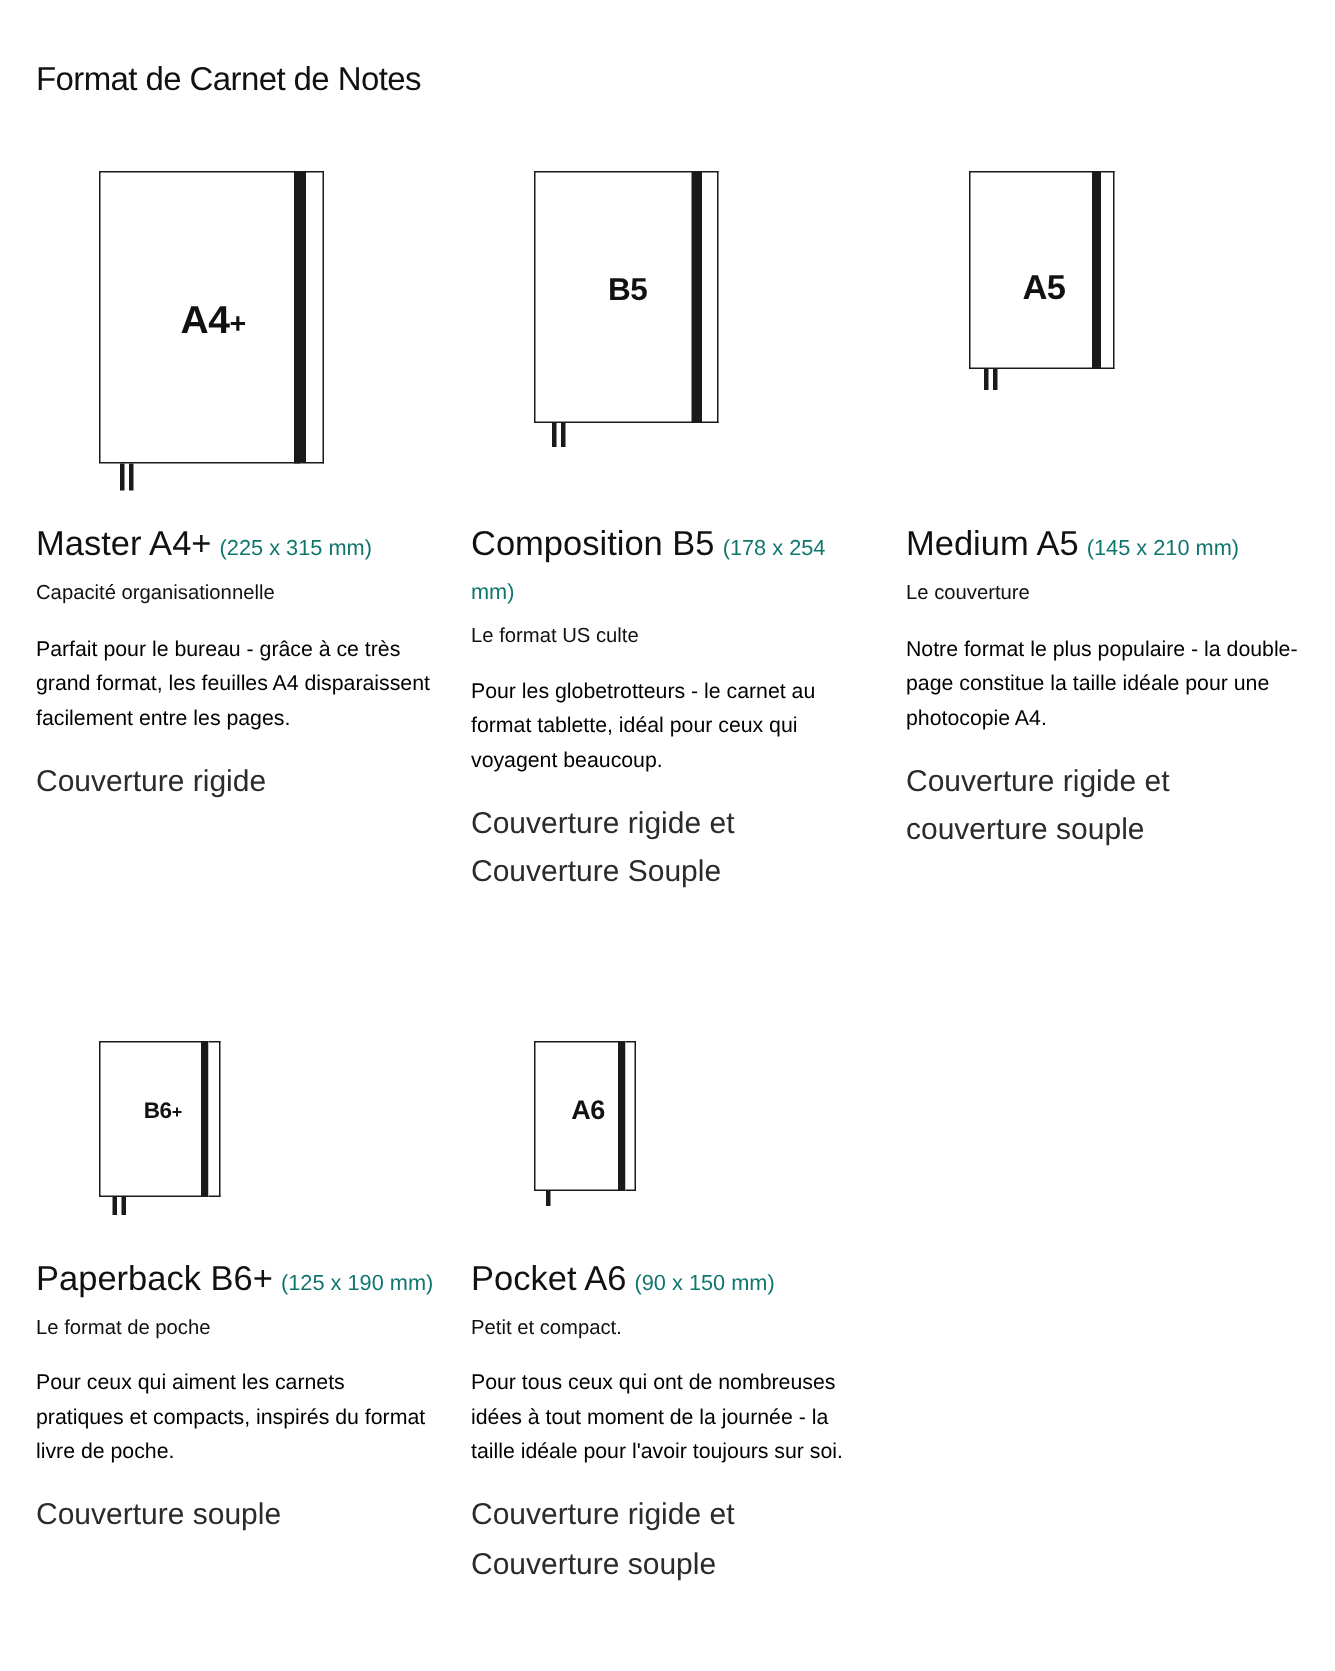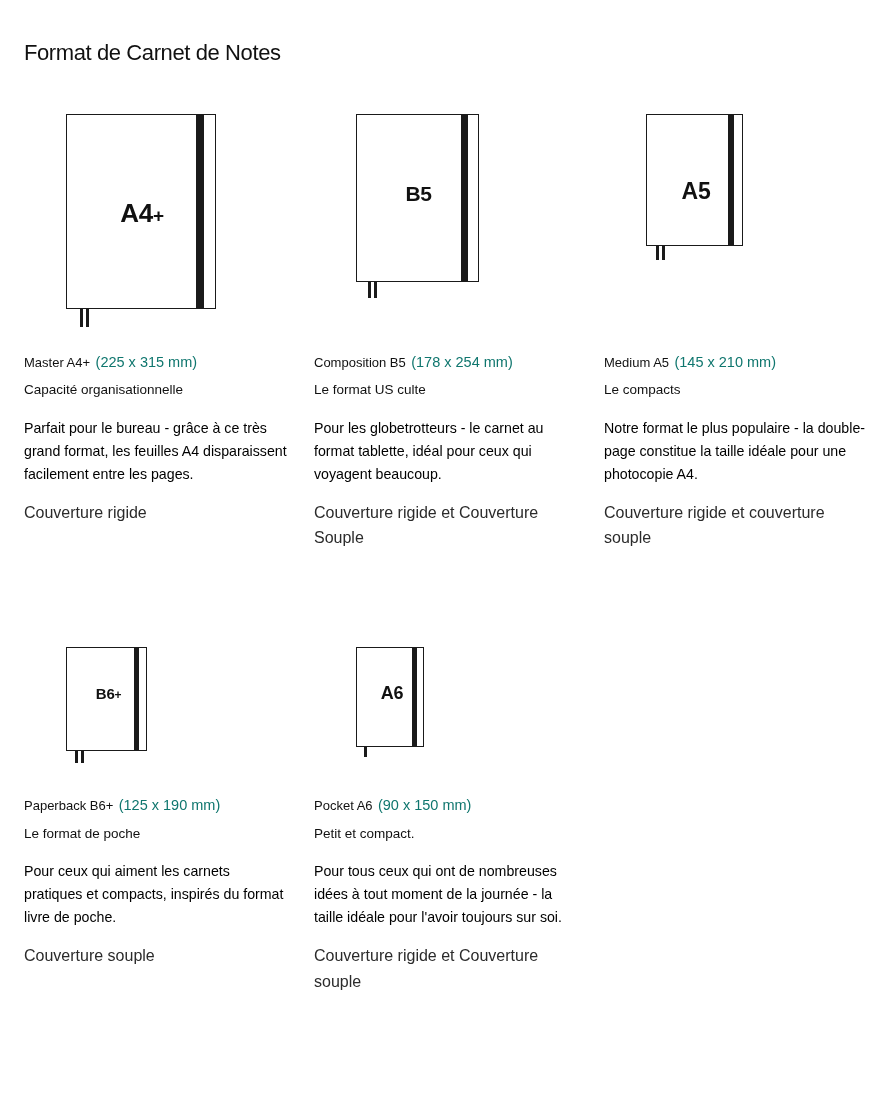--- a/index.html
+++ b/index.html
@@ -92,37 +92,37 @@
     background: #1a1a1a;
   }
   
   .name-line {
     font-size: 19.5px;
     color: #111111;
     line-height: 1.45;
     margin: 0 0 6px 0;
     font-weight: normal;
   }
-  .name-line .nm { font-size: 13px; }
+  .name-line .nm { font-size: 23px; }
   .name-line .dim { font-size: 14.5px; color: #0f766e; }
   .tagline {
     font-size: 13.5px;
     font-weight: normal;
     color: #111111;
     margin: 0 0 16px 0;
     line-height: 1.5;
   }
   .desc {
     font-size: 14.2px;
     line-height: 1.62;
     color: #000000;
     margin: 0 0 14px 0;
   }
   .cover-note {
-    font-size: 16px;
+    font-size: 20px;
     line-height: 1.62;
     color: #2b2b2b;
     margin: 0;
   }
 </style>
 </head>
 <body>
 
 <div class="page">
 
@@ -190,21 +190,21 @@
           <div class="bands" style="left:10px;top:132px;height:14px;">
             <i style="height:14px;"></i>
               <i style="height:14px;"></i>
           </div>
         </div>
       </div>
       <p class="name-line">
         <span class="nm">Medium A5</span>
         <span class="dim">(145 x 210 mm)</span>
       </p>
-      <p class="tagline">Le compacts</p>
+      <p class="tagline">Le couverture</p>
       <p class="desc">Notre format le plus populaire - la double-page constitue la taille idéale pour une photocopie A4.</p>
       <p class="cover-note">Couverture rigide et couverture souple</p>
     </div>
 
   </div>
 
   <div class="grid row-2">
 
     <div class="card">
       <div class="book-wrap" style="height:120px;">

